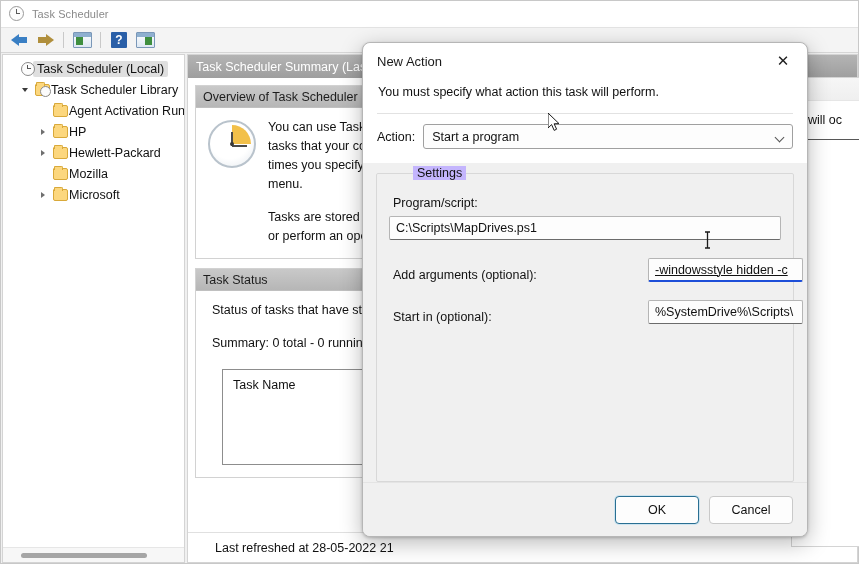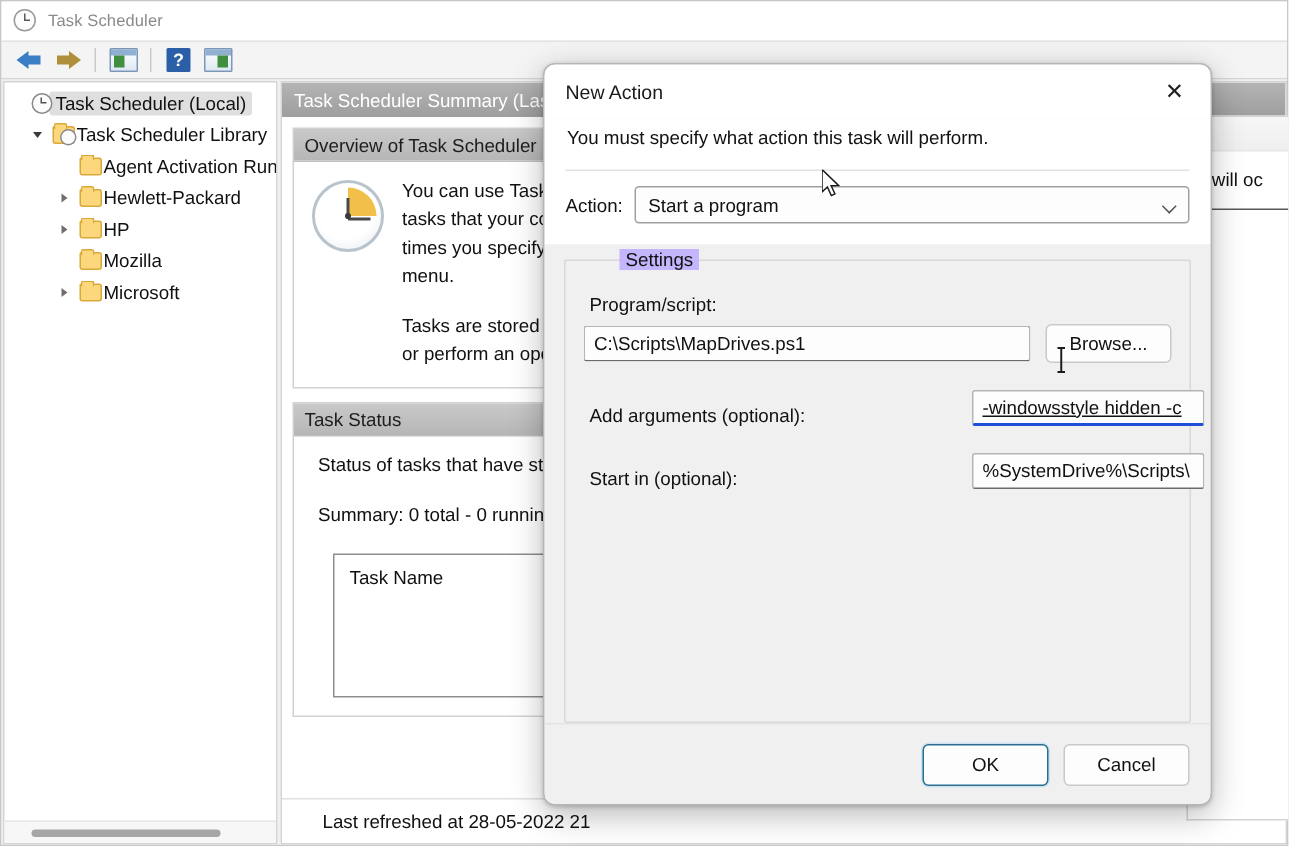--- a/index.html
+++ b/index.html
@@ -675,31 +675,31 @@
             <span class="tr-label">Agent Activation Runt</span>
           </div>
 
           <div class="tree-row" style="padding-left:32px">
             <span class="twisty">
                 <span class="chev-right"></span>
               </span>
             <span class="tr-icon">
                 <span class="folder"></span>
               </span>
-            <span class="tr-label">Hewlett-Packard</span>
+            <span class="tr-label">HP</span>
           </div>
 
           <div class="tree-row" style="padding-left:32px">
             <span class="twisty">
                 <span class="chev-right"></span>
               </span>
             <span class="tr-icon">
                 <span class="folder"></span>
               </span>
-            <span class="tr-label">HP</span>
+            <span class="tr-label">Hewlett-Packard</span>
           </div>
 
           <div class="tree-row" style="padding-left:32px">
             <span class="twisty"></span>
             <span class="tr-icon">
                 <span class="folder"></span>
               </span>
             <span class="tr-label">Mozilla</span>
           </div>
 
@@ -789,21 +789,20 @@
 
     <div class="dlg-main">
       <div class="groupbox">
         <span class="groupbox-legend">Settings</span>
 
         <div class="field-label">Program/script:</div>
         <div class="row-inline">
           <div class="txtbox" style="flex:1 1 auto;">
             <span>C:\Scripts\MapDrives.ps1</span>
           </div>
-          <div class="btn">Browse...</div>
         </div>
 
         <div class="labeled-row">
           <span class="lr-label">Add arguments (optional):</span>
           <div class="lr-field txtbox focused">
             <span>-windowsstyle hidden -c</span>
           </div>
         </div>
 
         <div class="labeled-row">

